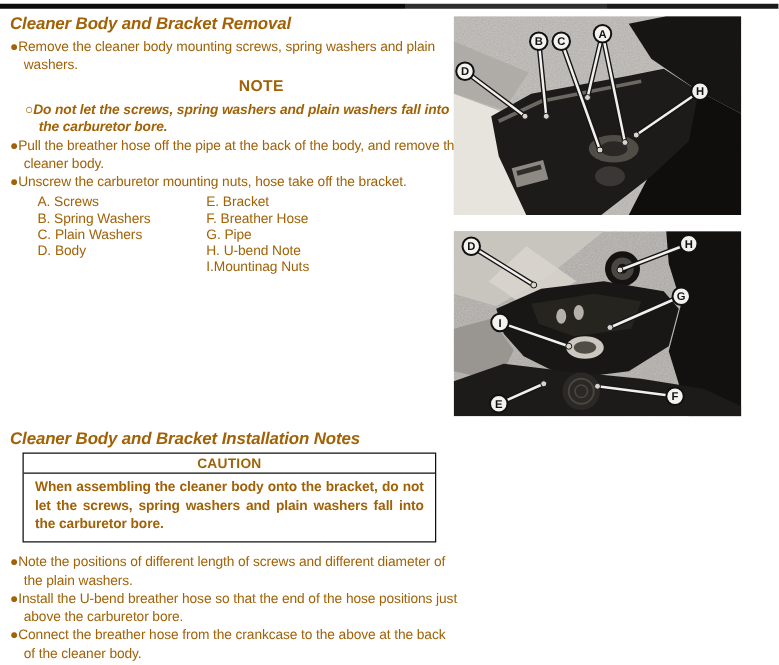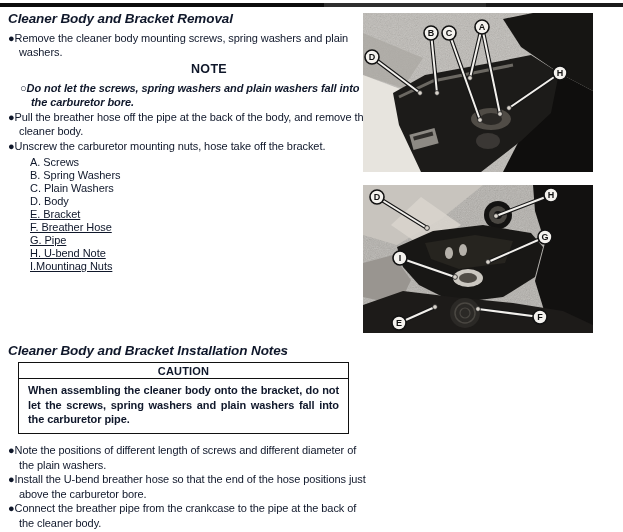--- a/index.html
+++ b/index.html
@@ -1,21 +1,21 @@
 <!DOCTYPE html>
 <html><head>
 <meta charset="utf-8">
 <style>
   html,body{margin:0;padding:0;background:#ffffff;}
   .page{
     position:relative;
     width:623px;height:532px;
     background:#ffffff;
     font-family:"Liberation Sans", sans-serif;
-    color:#0f172a;
+    color:#a16207;
     overflow:hidden;
   }
   .top-rule{
     position:absolute;left:0;top:3px;width:623px;height:3.5px;
     background:linear-gradient(to right,#0c0c0c 0 52%,#2e2e2e 52% 78%,#1a1a1a 78% 100%);
   }
   .h-italic{
     position:absolute;margin:0;
     font-size:13.5px;font-weight:bold;font-style:italic;
     letter-spacing:-0.1px;white-space:nowrap;
@@ -35,24 +35,24 @@
     position:absolute;left:0;top:62px;width:370px;
     text-align:center;font-size:12.5px;font-weight:bold;letter-spacing:0.3px;padding-left:24px;
   }
   .note-item{
     position:absolute;margin:0;left:20px;top:81px;width:340px;
     font-size:11px;line-height:14px;font-weight:bold;font-style:italic;
     letter-spacing:-0.08px;
     padding-left:11px;text-indent:-11px;
   }
   .parts{
-    position:absolute;left:30px;top:156px;display:flex;flex-direction:column;
+    position:absolute;left:30px;top:156px;display:flex;
   }
   .parts-col{width:135px;font-size:11px;line-height:13px;letter-spacing:-0.05px;}
-  .parts-col.right{width:160px;text-decoration:underline;}
+  .parts-col.right{width:160px;}
   .part{white-space:nowrap;}
   .caution-box{
     position:absolute;left:18px;top:362px;width:331px;
     border:1.5px solid #111;box-sizing:border-box;background:#fff;
   }
   .caution-header{
     border-bottom:1.5px solid #111;
     text-align:center;font-size:11px;font-weight:bold;letter-spacing:0.2px;
     padding:2px 0 1px 0;
   }
@@ -102,27 +102,27 @@
       <div class="part">G. Pipe</div>
       <div class="part">H. U-bend Note</div>
       <div class="part">I.Mountinag Nuts</div>
     </div>
   </div>
 
   <h2 class="h-italic" id="installation-title">Cleaner Body and Bracket Installation Notes</h2>
 
   <div class="caution-box">
     <div class="caution-header">CAUTION</div>
-    <div class="caution-body">When assembling the cleaner body onto the bracket, do not let the screws, spring washers and plain washers fall into the carburetor pipe.</div>
+    <div class="caution-body">When assembling the cleaner body onto the bracket, do not let the screws, spring washers and plain washers fall into the carburetor bore.</div>
   </div>
 
   <div class="install-bullets">
     <p class="ibullet">●Note the positions of different length of screws and different diameter of the plain washers.</p>
     <p class="ibullet">●Install the U-bend breather hose so that the end of the hose positions just above the carburetor bore.</p>
-    <p class="ibullet">●Connect the breather pipe from the crankcase to the pipe at the back of the cleaner body.</p>
+    <p class="ibullet">●Connect the breather hose from the crankcase to the above at the back of the cleaner body.</p>
   </div>
 
   <div class="figure" id="figure-removal-photo">
     <svg viewBox="0 0 230 159">
       <defs>
         <filter id="grain1" x="0" y="0" width="100%" height="100%">
           <feTurbulence type="fractalNoise" baseFrequency="0.9" numOctaves="3" stitchTiles="stitch"></feTurbulence>
           <feColorMatrix type="saturate" values="0"></feColorMatrix>
         </filter>
       </defs>

